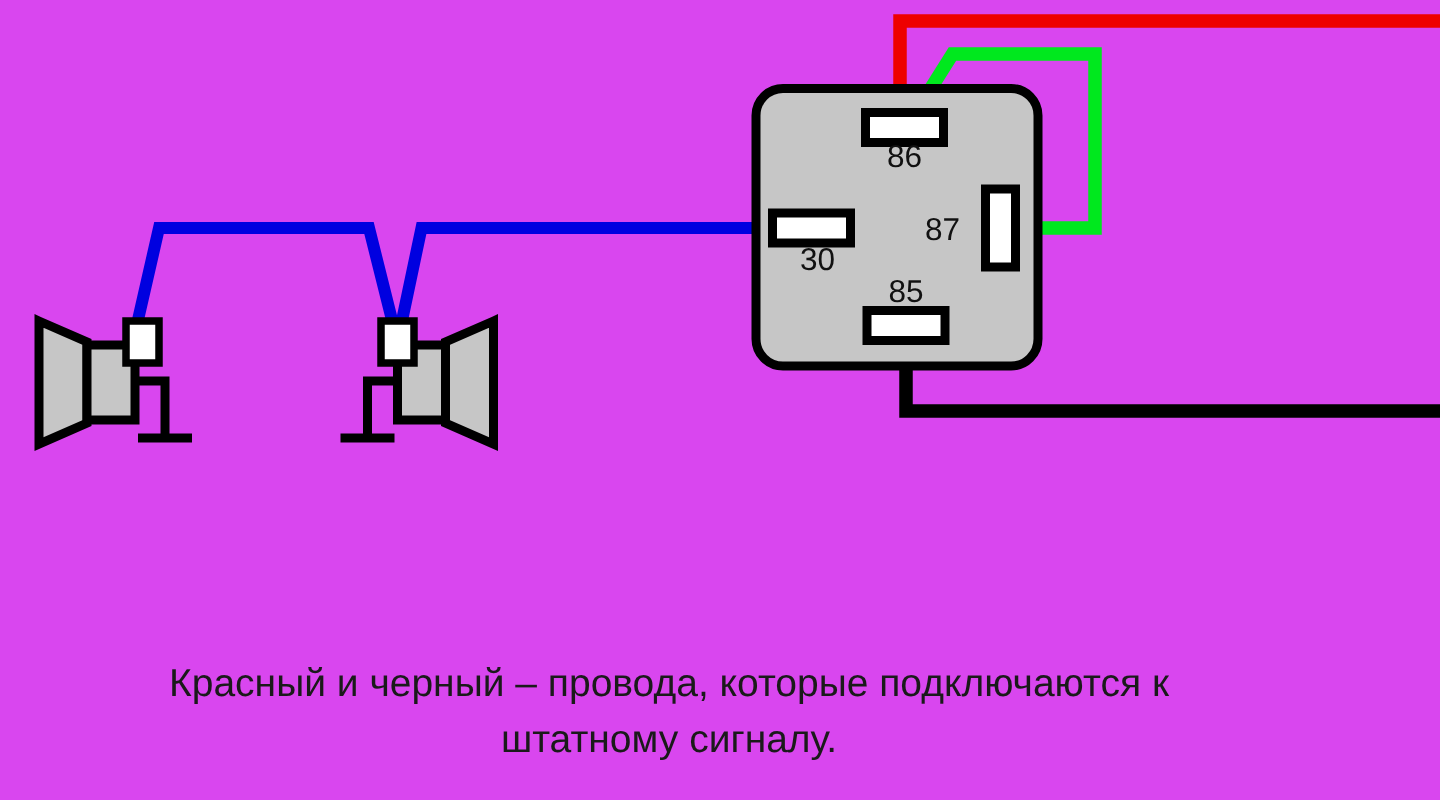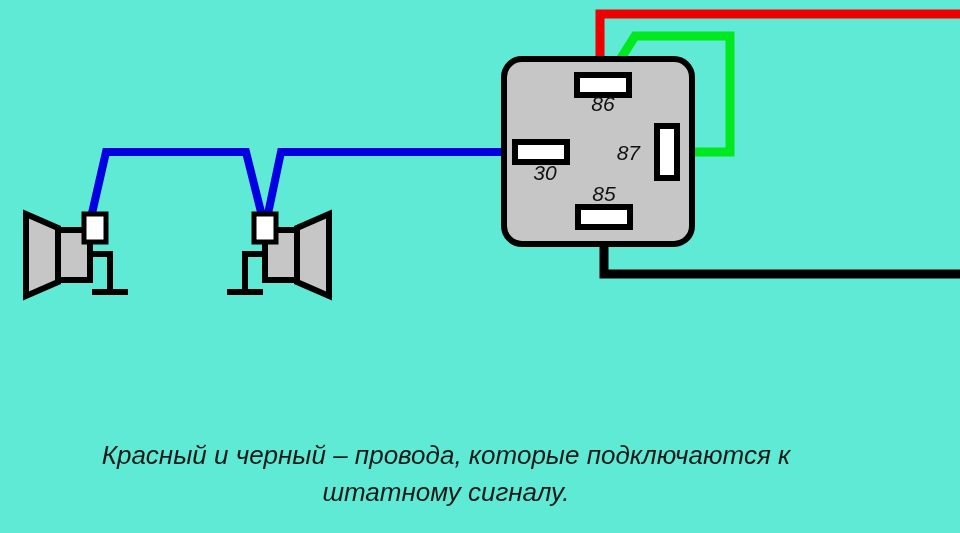--- a/index.html
+++ b/index.html
@@ -10,22 +10,21 @@
   body {
     width: 960px;
     height: 533px;
     font-family: "Liberation Sans", sans-serif;
     overflow: hidden;
   }
   #canvas {
     position: relative;
     width: 960px;
     height: 533px;
-    background: #5eead4;
-    font-style: italic;
+    background: #d946ef;
   }
   #diagram-svg {
     position: absolute;
     top: 0;
     left: 0;
     width: 960px;
     height: 533px;
     display: block;
   }
   .term-label {

